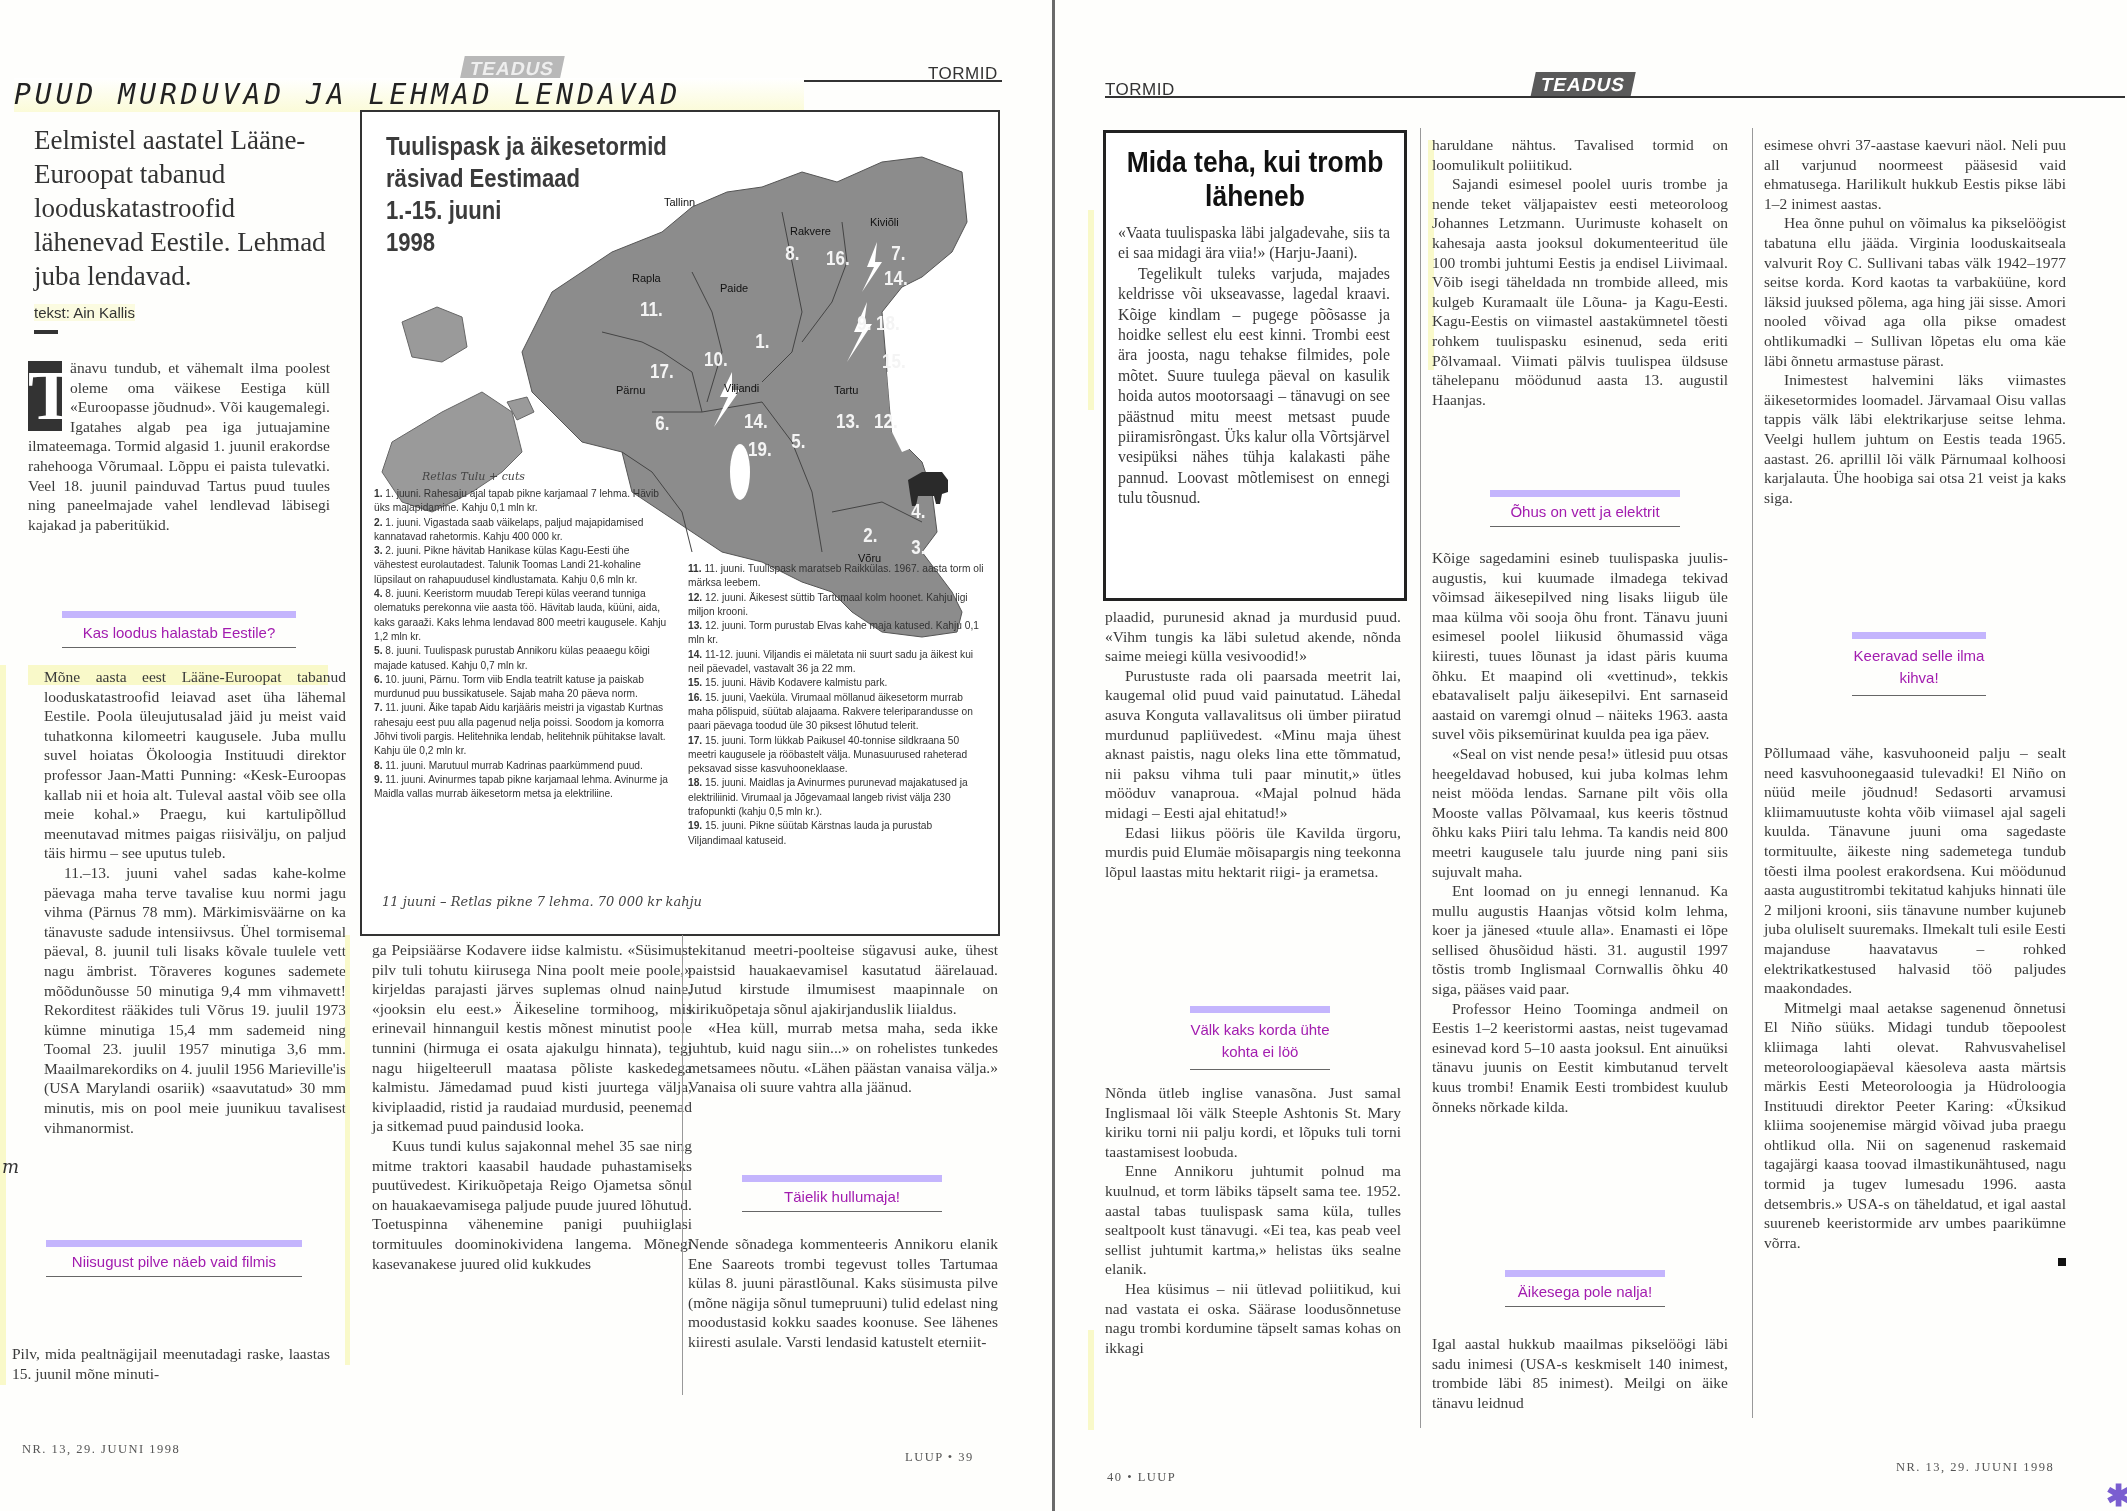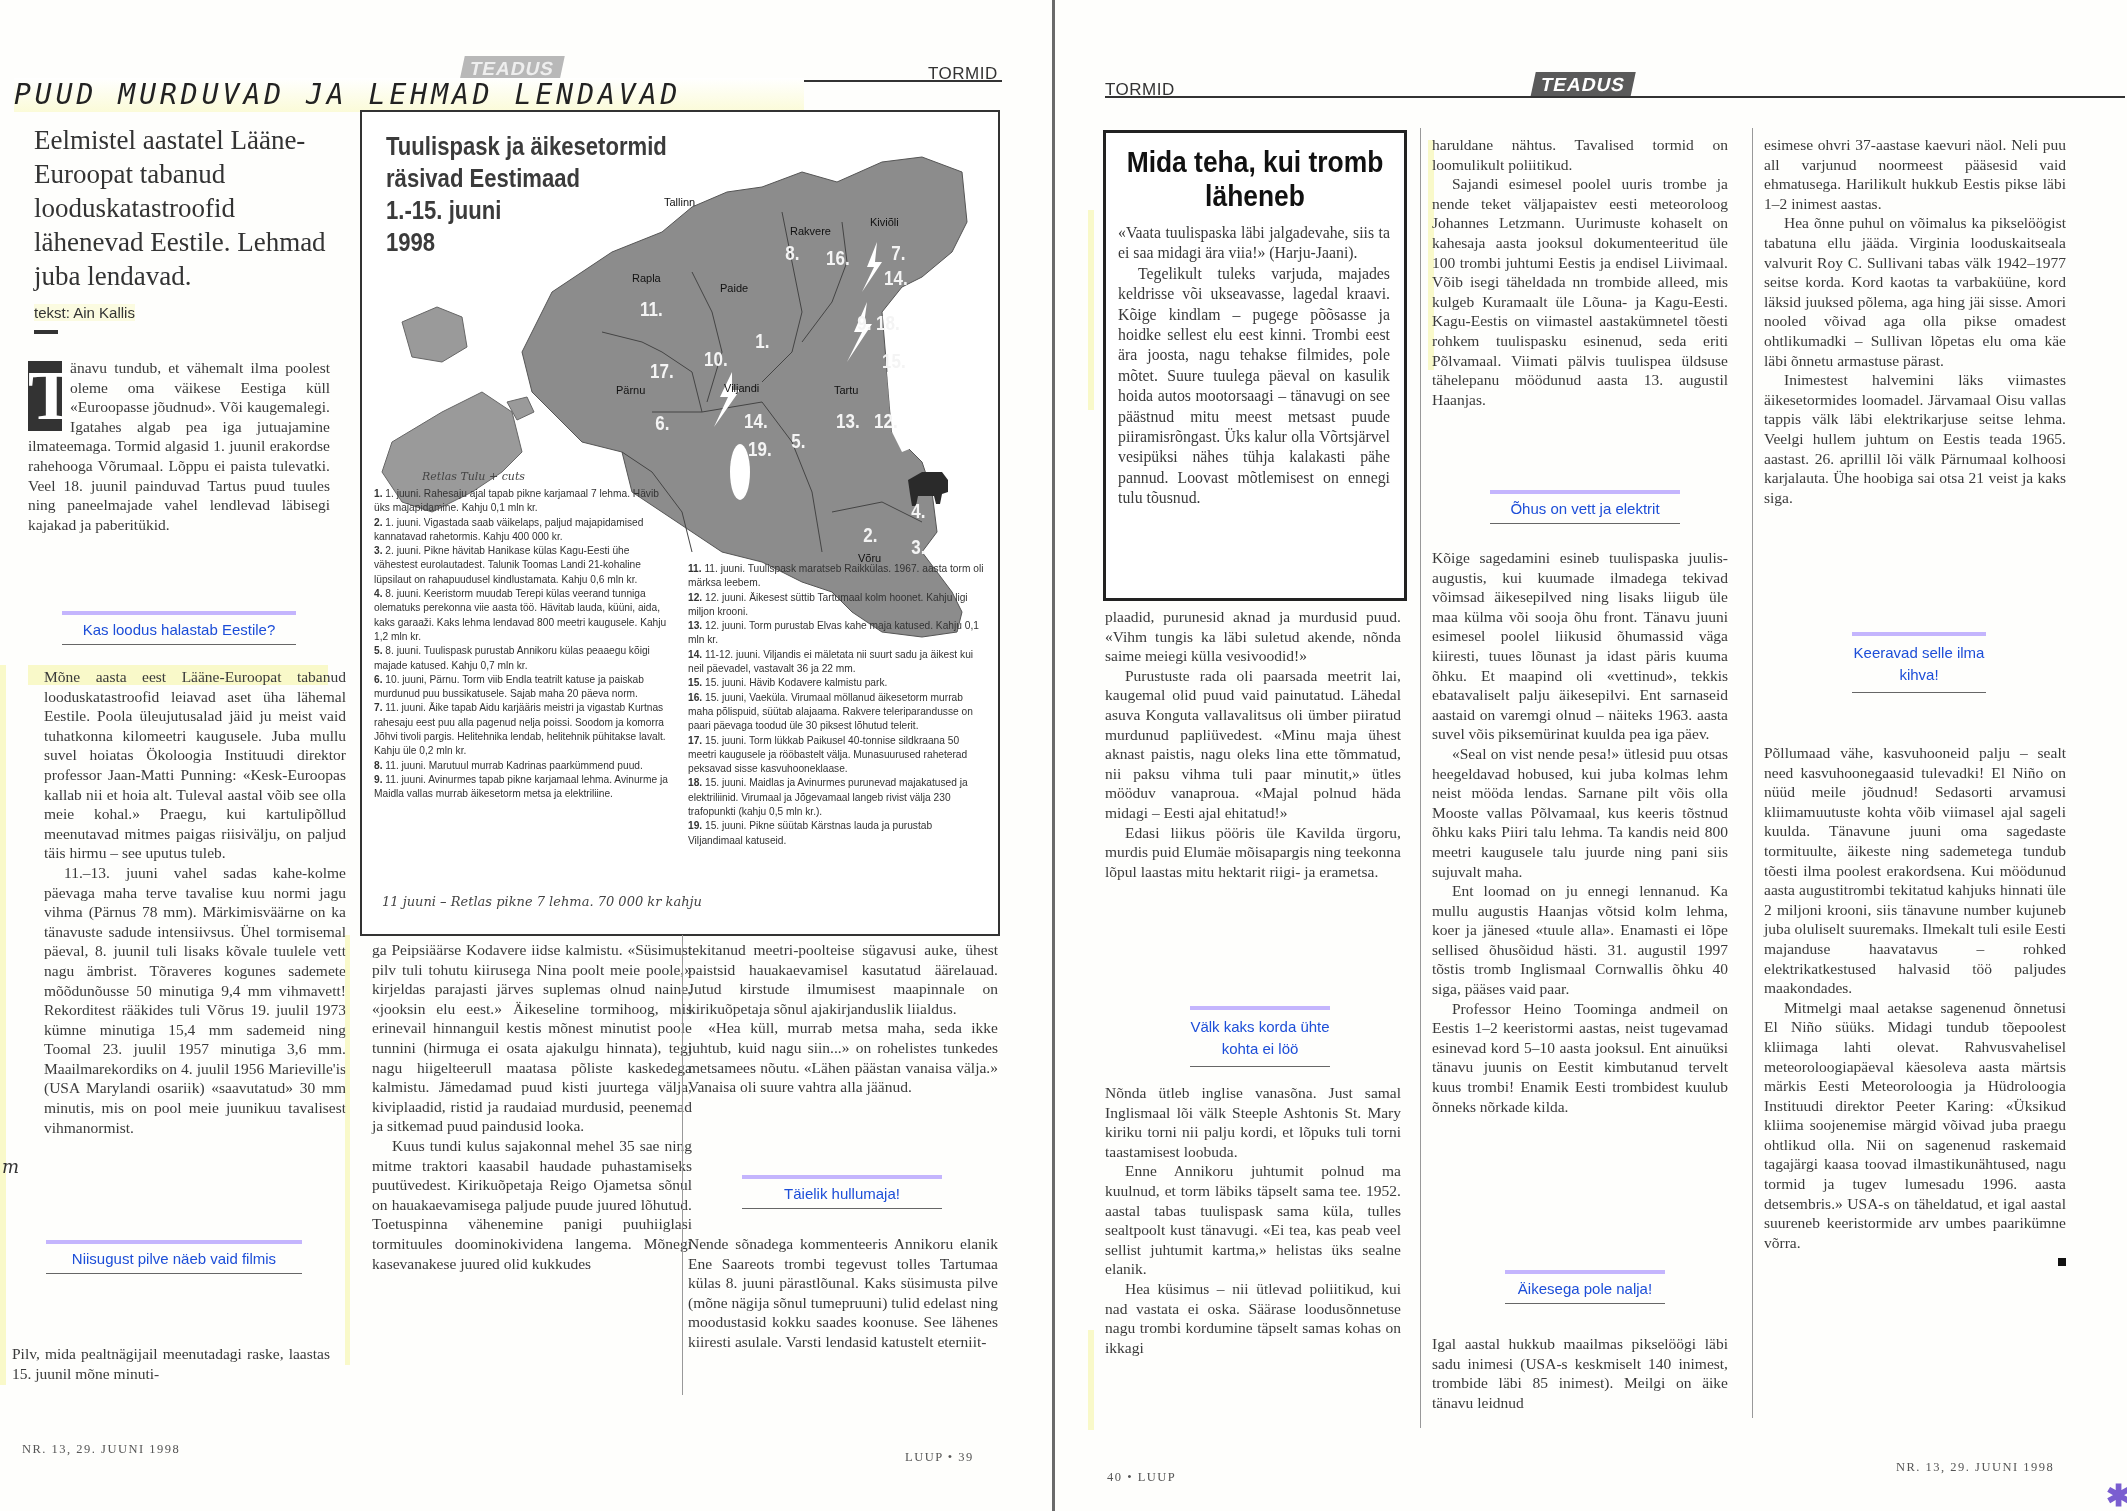--- a/index.html
+++ b/index.html
@@ -11,21 +11,21 @@
   .rule{position:absolute;height:2px;background:#333;}
   .section-label{font-family:"Liberation Sans",sans-serif;font-size:17px;color:#333;letter-spacing:0.5px;}
   .teadus{position:absolute;width:100px;height:26px;background:#5a5a5a;color:#fff;font-family:"Liberation Sans",sans-serif;font-weight:bold;font-size:19px;text-align:center;line-height:26px;letter-spacing:1px;transform:skewX(-12deg);}
   .teadus.faded{background:#b8b8b8;color:#eee;}
   .handwritten{font-family:"DejaVu Sans Mono",monospace;font-style:italic;font-size:28px;color:#222;letter-spacing:4px;background:linear-gradient(#fff,#fbfbd8);}
   .lede{font-family:"Liberation Serif",serif;font-size:27px;line-height:34px;color:#333;}
   .byline{font-family:"Liberation Sans",sans-serif;font-size:15px;color:#333;background:#fbfbe0;}
   .col{position:absolute;font-size:15.5px;line-height:19.6px;text-align:justify;color:#3a3a3a;hyphens:auto;}
   .col p{margin:0;text-indent:20px;}
   .col p.noindent{text-indent:0;}
-  .subhead{position:absolute;font-family:"Liberation Sans",sans-serif;font-size:15px;color:#1d4ed8;text-align:center;border-top:4px solid #c4b5fd;border-bottom:1px solid #666;padding:6px 0;}
+  .subhead{position:absolute;font-family:"Liberation Sans",sans-serif;font-size:15px;color:#a21caf;text-align:center;border-top:7px solid #c4b5fd;border-bottom:1px solid #666;padding:6px 0;}
   .highlight-bar{position:absolute;background:#f6f6b4;opacity:0.7;}
   .mapbox{position:absolute;left:360px;top:110px;width:636px;height:822px;border:2px solid #333;background:#fff;}
   .map-title{position:absolute;left:24px;top:18px;font-family:"Liberation Sans",sans-serif;font-weight:bold;font-size:26px;line-height:32px;color:#3b3b3b;transform:scaleX(0.85);transform-origin:left top;}
   .map-svg{position:absolute;left:0;top:0;}
   .events{position:absolute;font-family:"Liberation Sans",sans-serif;font-size:10.2px;line-height:14.3px;color:#333;}
   .events .ev{margin:0;}
   .events .num{font-weight:bold;}
   .scribble{position:absolute;font-family:"DejaVu Serif",serif;font-style:italic;color:#444;font-size:11px;}
   .boxed{position:absolute;left:1103px;top:130px;width:298px;height:465px;border:3px solid #222;background:#fff;}
   .box-title{font-family:"Liberation Sans",sans-serif;font-weight:bold;font-size:30px;line-height:34px;text-align:center;color:#111;margin-top:12px;transform:scaleX(0.88);}

